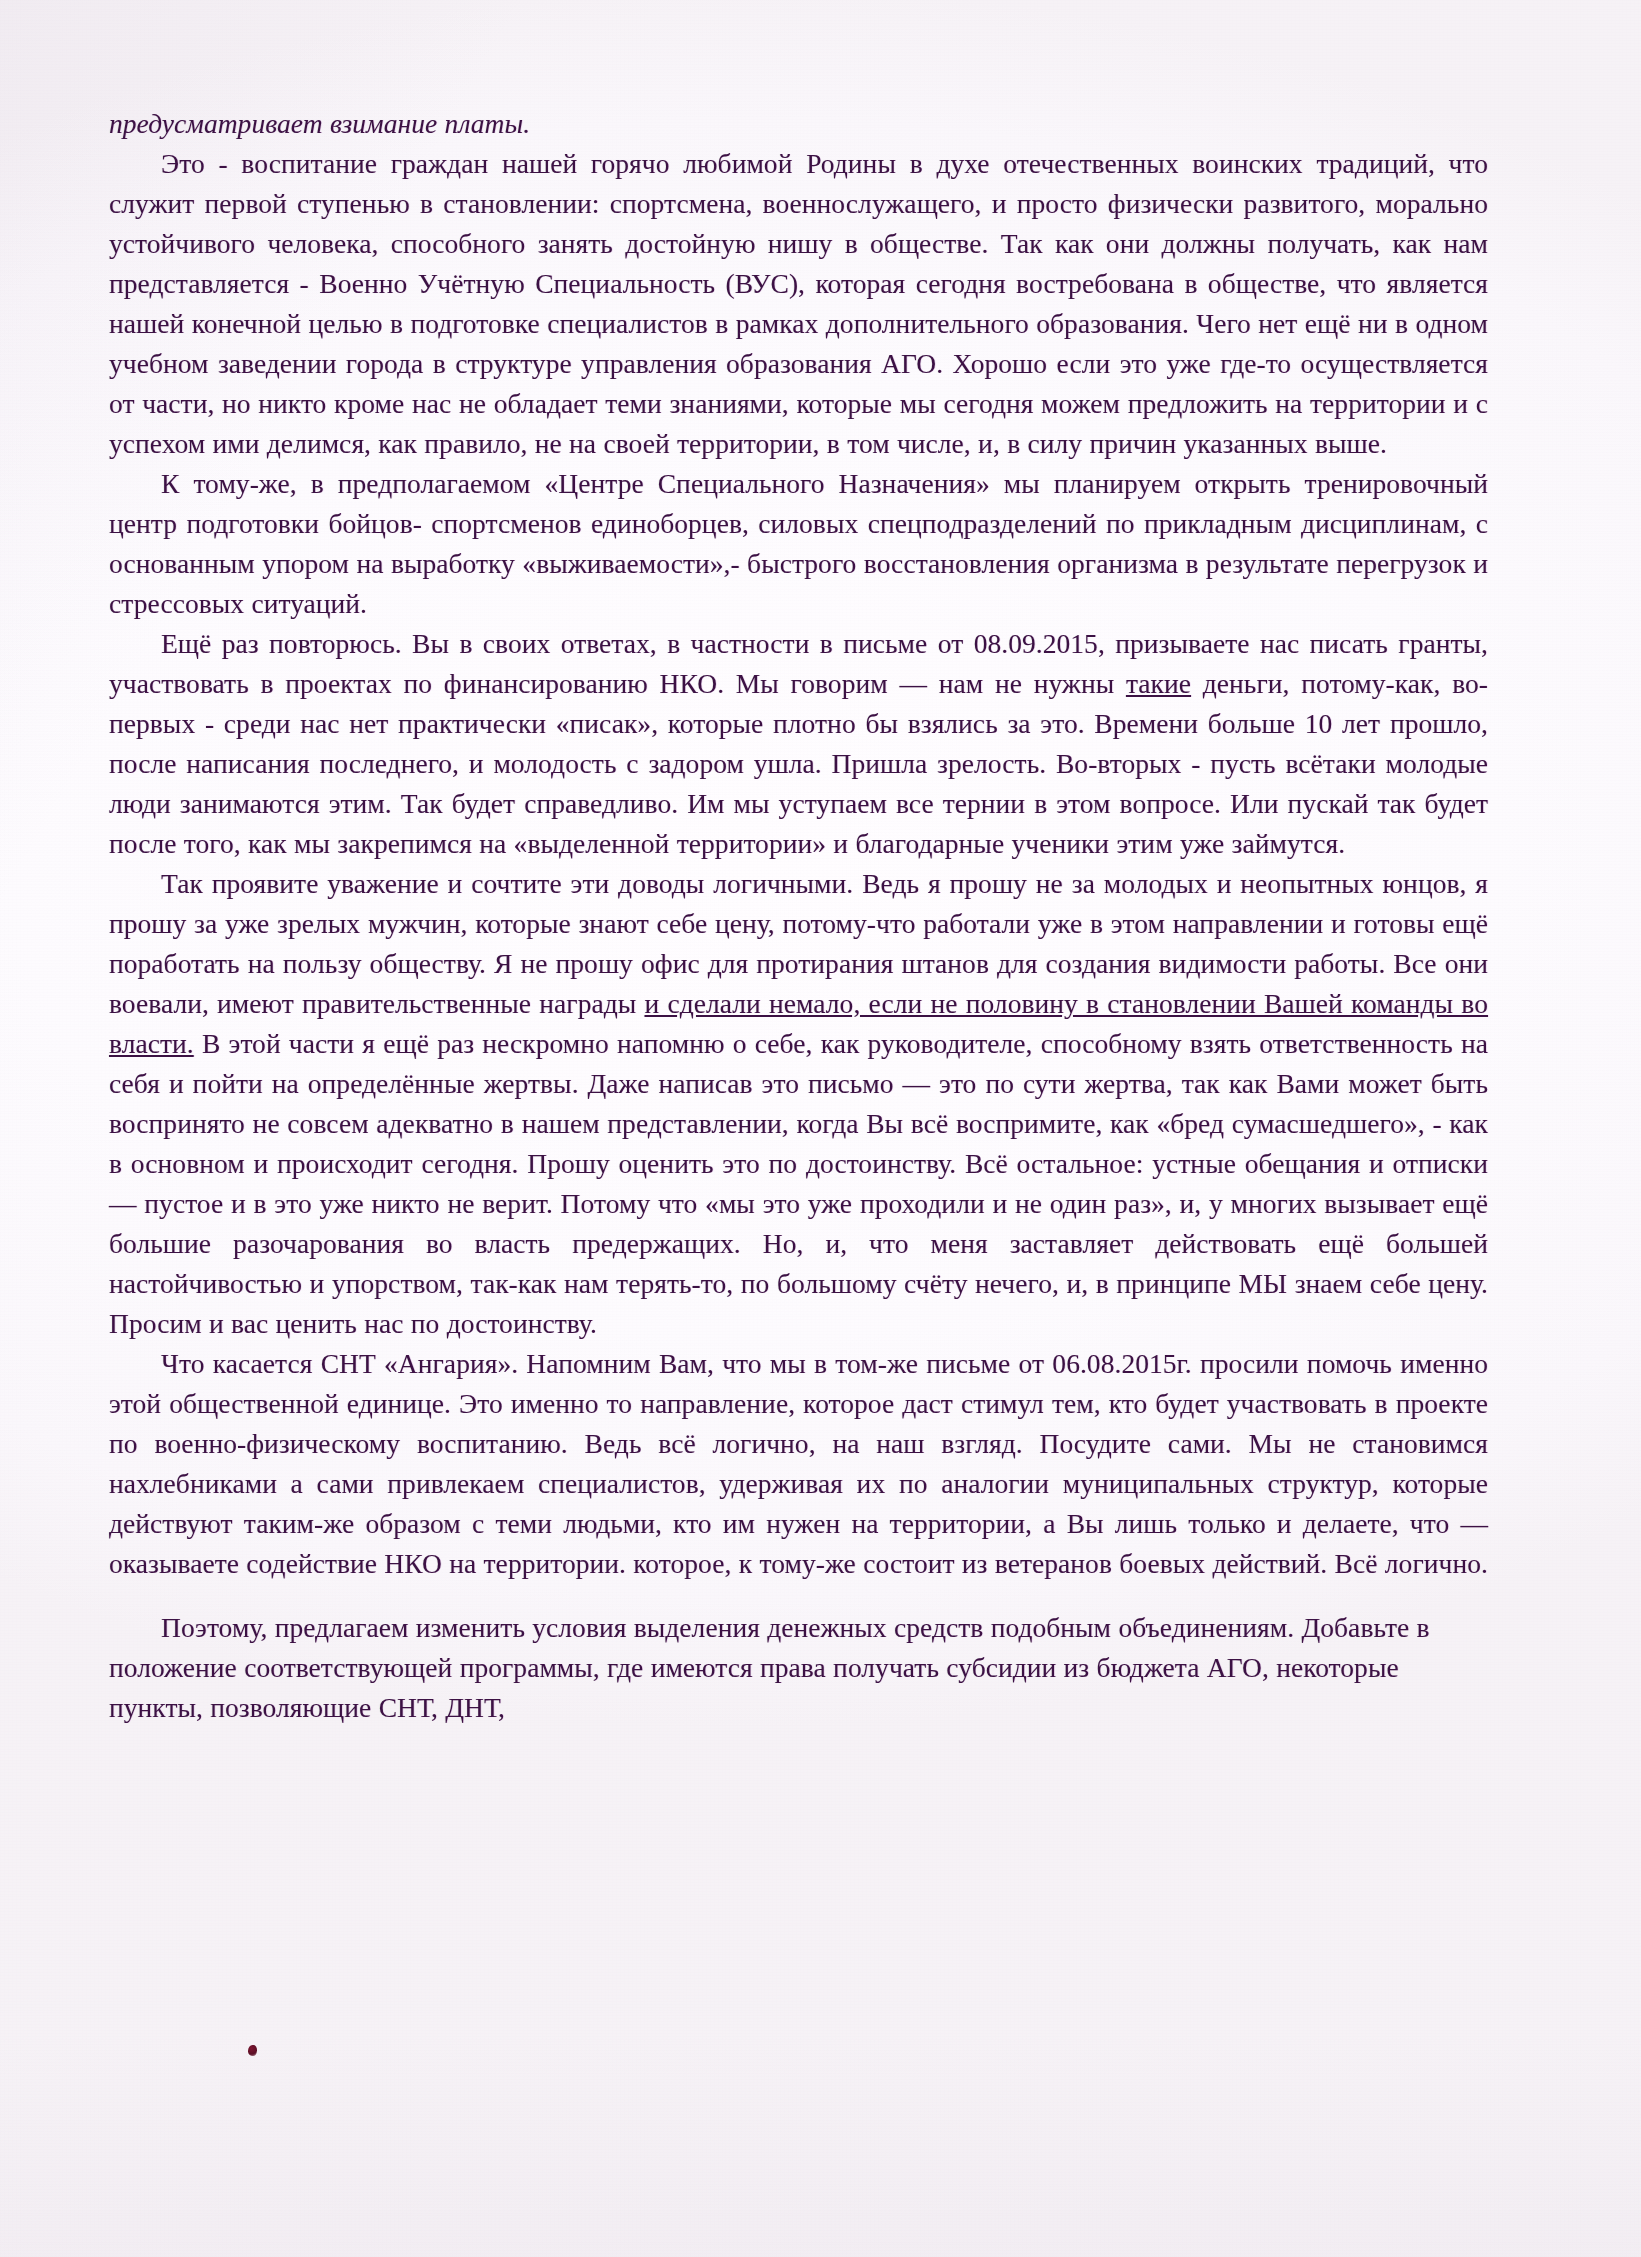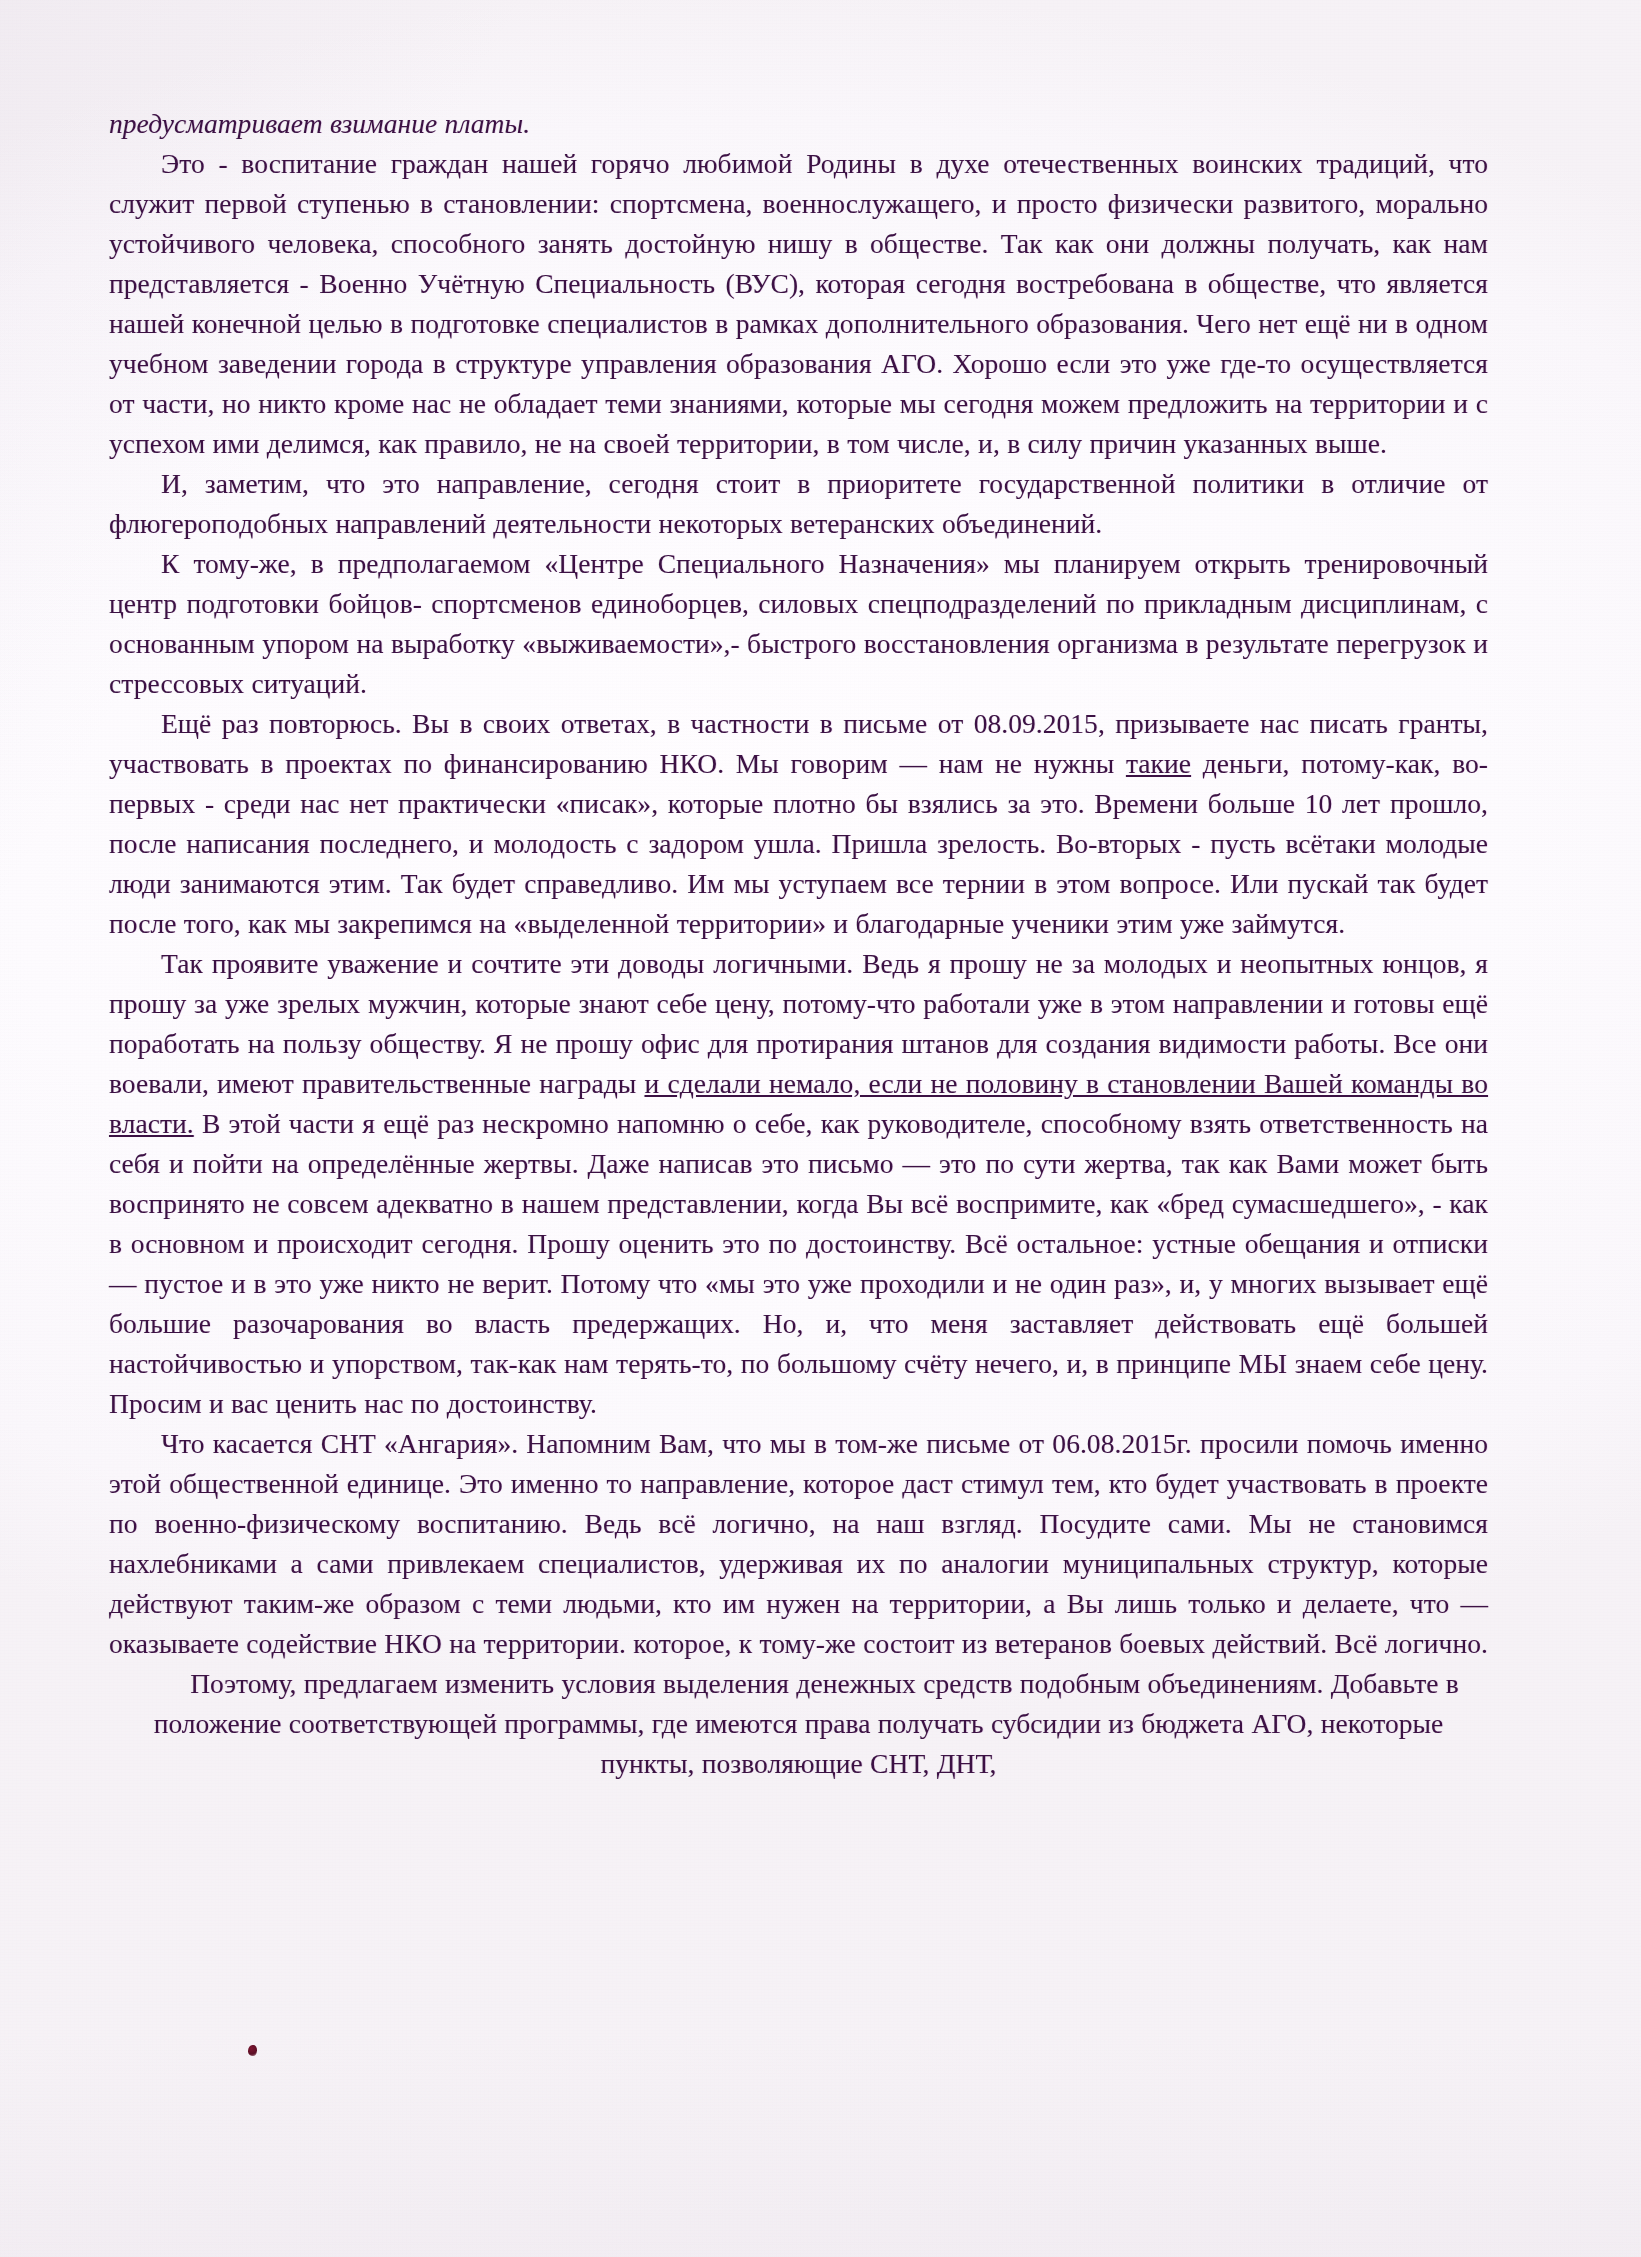--- a/index.html
+++ b/index.html
@@ -62,21 +62,21 @@
        0.7px 0  0 rgba(150, 40, 170, .16),
       -0.7px 0  0 rgba(70, 150, 60, .10);
   }
 
   #letter-body p {
     margin: 0 0 0 0;
     text-align: justify;
   }
   #letter-body p.indented { text-indent: 52px; }
   #letter-body p.flush    { text-indent: 0; font-style: italic; }
-  #letter-body p.last     { text-align: center; }
+  #letter-body p.last     { text-align: left; margin-top: 24px; }
 
   .u { text-decoration: underline; text-underline-offset: 1.9px; }
 
   
   #ink-blot {
     position: absolute;
     left: 248px;
     top: 2045px;
     width: 8.7px;
     height: 10.6px;
@@ -89,21 +89,20 @@
 <body>
 
 <div id="scan-page">
 
   <div id="paper-grain"></div>
   <div id="scan-vignette"></div>
 
   <div id="letter-body">
       <p class="flush"><span>предусматривает взимание платы.</span></p>
       <p class="indented"><span>Это - воспитание граждан нашей горячо любимой Родины в духе отечественных воинских традиций, что служит первой ступенью в становлении: спортсмена, военнослужащего, и просто физически развитого, морально устойчивого человека, способного занять достойную нишу в обществе. Так как они должны получать, как нам представляется -  Военно Учётную Специальность (ВУС), которая сегодня востребована в обществе, что является нашей конечной целью в подготовке специалистов в рамках дополнительного образования. Чего нет ещё ни в одном учебном заведении города в структуре управления образования АГО. Хорошо если это уже где-то осуществляется от части, но никто кроме нас не обладает теми знаниями, которые мы сегодня можем предложить на территории и с успехом ими делимся, как правило, не на своей территории, в том числе, и, в силу причин указанных выше.</span></p>
-      <p class="indented"><span>И, заметим, что это направление, сегодня стоит в приоритете государственной политики в отличие от флюгероподобных направлений деятельности некоторых ветеранских объединений.</span></p>
       <p class="indented"><span>К тому-же, в предполагаемом «Центре Специального Назначения» мы планируем открыть тренировочный центр подготовки бойцов- спортсменов единоборцев, силовых спецподразделений по прикладным дисциплинам, с основанным упором на выработку «выживаемости»,- быстрого восстановления организма в результате перегрузок и стрессовых ситуаций.</span></p>
       <p class="indented"><span>Ещё раз повторюсь. Вы в своих ответах, в частности в письме  от 08.09.2015, призываете нас писать гранты, участвовать в проектах по финансированию НКО. Мы говорим — нам не нужны </span><span class="u">такие</span><span> деньги, потому-как, во-первых - среди нас нет практически «писак», которые плотно бы взялись за это. Времени больше 10 лет прошло, после написания последнего, и молодость с задором ушла. Пришла зрелость. Во-вторых - пусть всётаки   молодые люди занимаются  этим. Так будет справедливо. Им мы уступаем все тернии в этом вопросе. Или пускай так будет после того, как мы закрепимся на «выделенной территории» и благодарные ученики этим уже займутся.</span></p>
       <p class="indented"><span>Так проявите уважение и сочтите эти доводы логичными. Ведь я прошу не за молодых и неопытных юнцов, я прошу за уже зрелых мужчин, которые знают себе цену, потому-что работали уже в этом направлении и готовы ещё поработать на пользу обществу. Я не прошу офис для протирания штанов для создания видимости работы. Все они воевали, имеют правительственные награды </span><span class="u">и сделали немало, если не половину в становлении Вашей команды во власти.</span><span> В этой части я ещё раз нескромно напомню о себе, как руководителе, способному взять ответственность на себя и пойти на определённые жертвы. Даже написав это письмо — это по сути жертва, так как Вами может быть воспринято не совсем адекватно в нашем представлении, когда Вы всё воспримите, как «бред сумасшедшего», - как в основном и происходит сегодня.  Прошу оценить это по достоинству. Всё остальное: устные обещания и отписки — пустое и в это уже никто не верит. Потому что «мы это уже проходили и не один раз», и, у многих вызывает ещё большие разочарования во власть предержащих.  Но, и, что меня  заставляет действовать ещё большей настойчивостью и упорством, так-как нам терять-то, по большому счёту нечего, и, в принципе МЫ знаем себе цену. Просим и вас ценить нас по достоинству.</span></p>
       <p class="indented"><span>Что касается СНТ «Ангария». Напомним Вам, что  мы в том-же  письме от 06.08.2015г. просили помочь именно этой общественной единице. Это именно то направление, которое даст стимул тем, кто будет участвовать в проекте по военно-физическому воспитанию. Ведь всё логично, на наш взгляд. Посудите сами. Мы не становимся нахлебниками а сами привлекаем специалистов, удерживая их по аналогии муниципальных структур, которые действуют таким-же образом с  теми людьми, кто им нужен на территории, а Вы лишь только и делаете, что — оказываете содействие НКО на территории. которое, к тому-же состоит из ветеранов боевых действий. Всё логично.</span></p>
       <p class="indented last"><span>Поэтому, предлагаем изменить условия выделения денежных средств подобным объединениям. Добавьте в положение соответствующей программы, где имеются права получать субсидии из бюджета АГО, некоторые пункты, позволяющие  СНТ, ДНТ,</span></p>
     </div>
 
   <div id="ink-blot"></div>
 
 </div>

